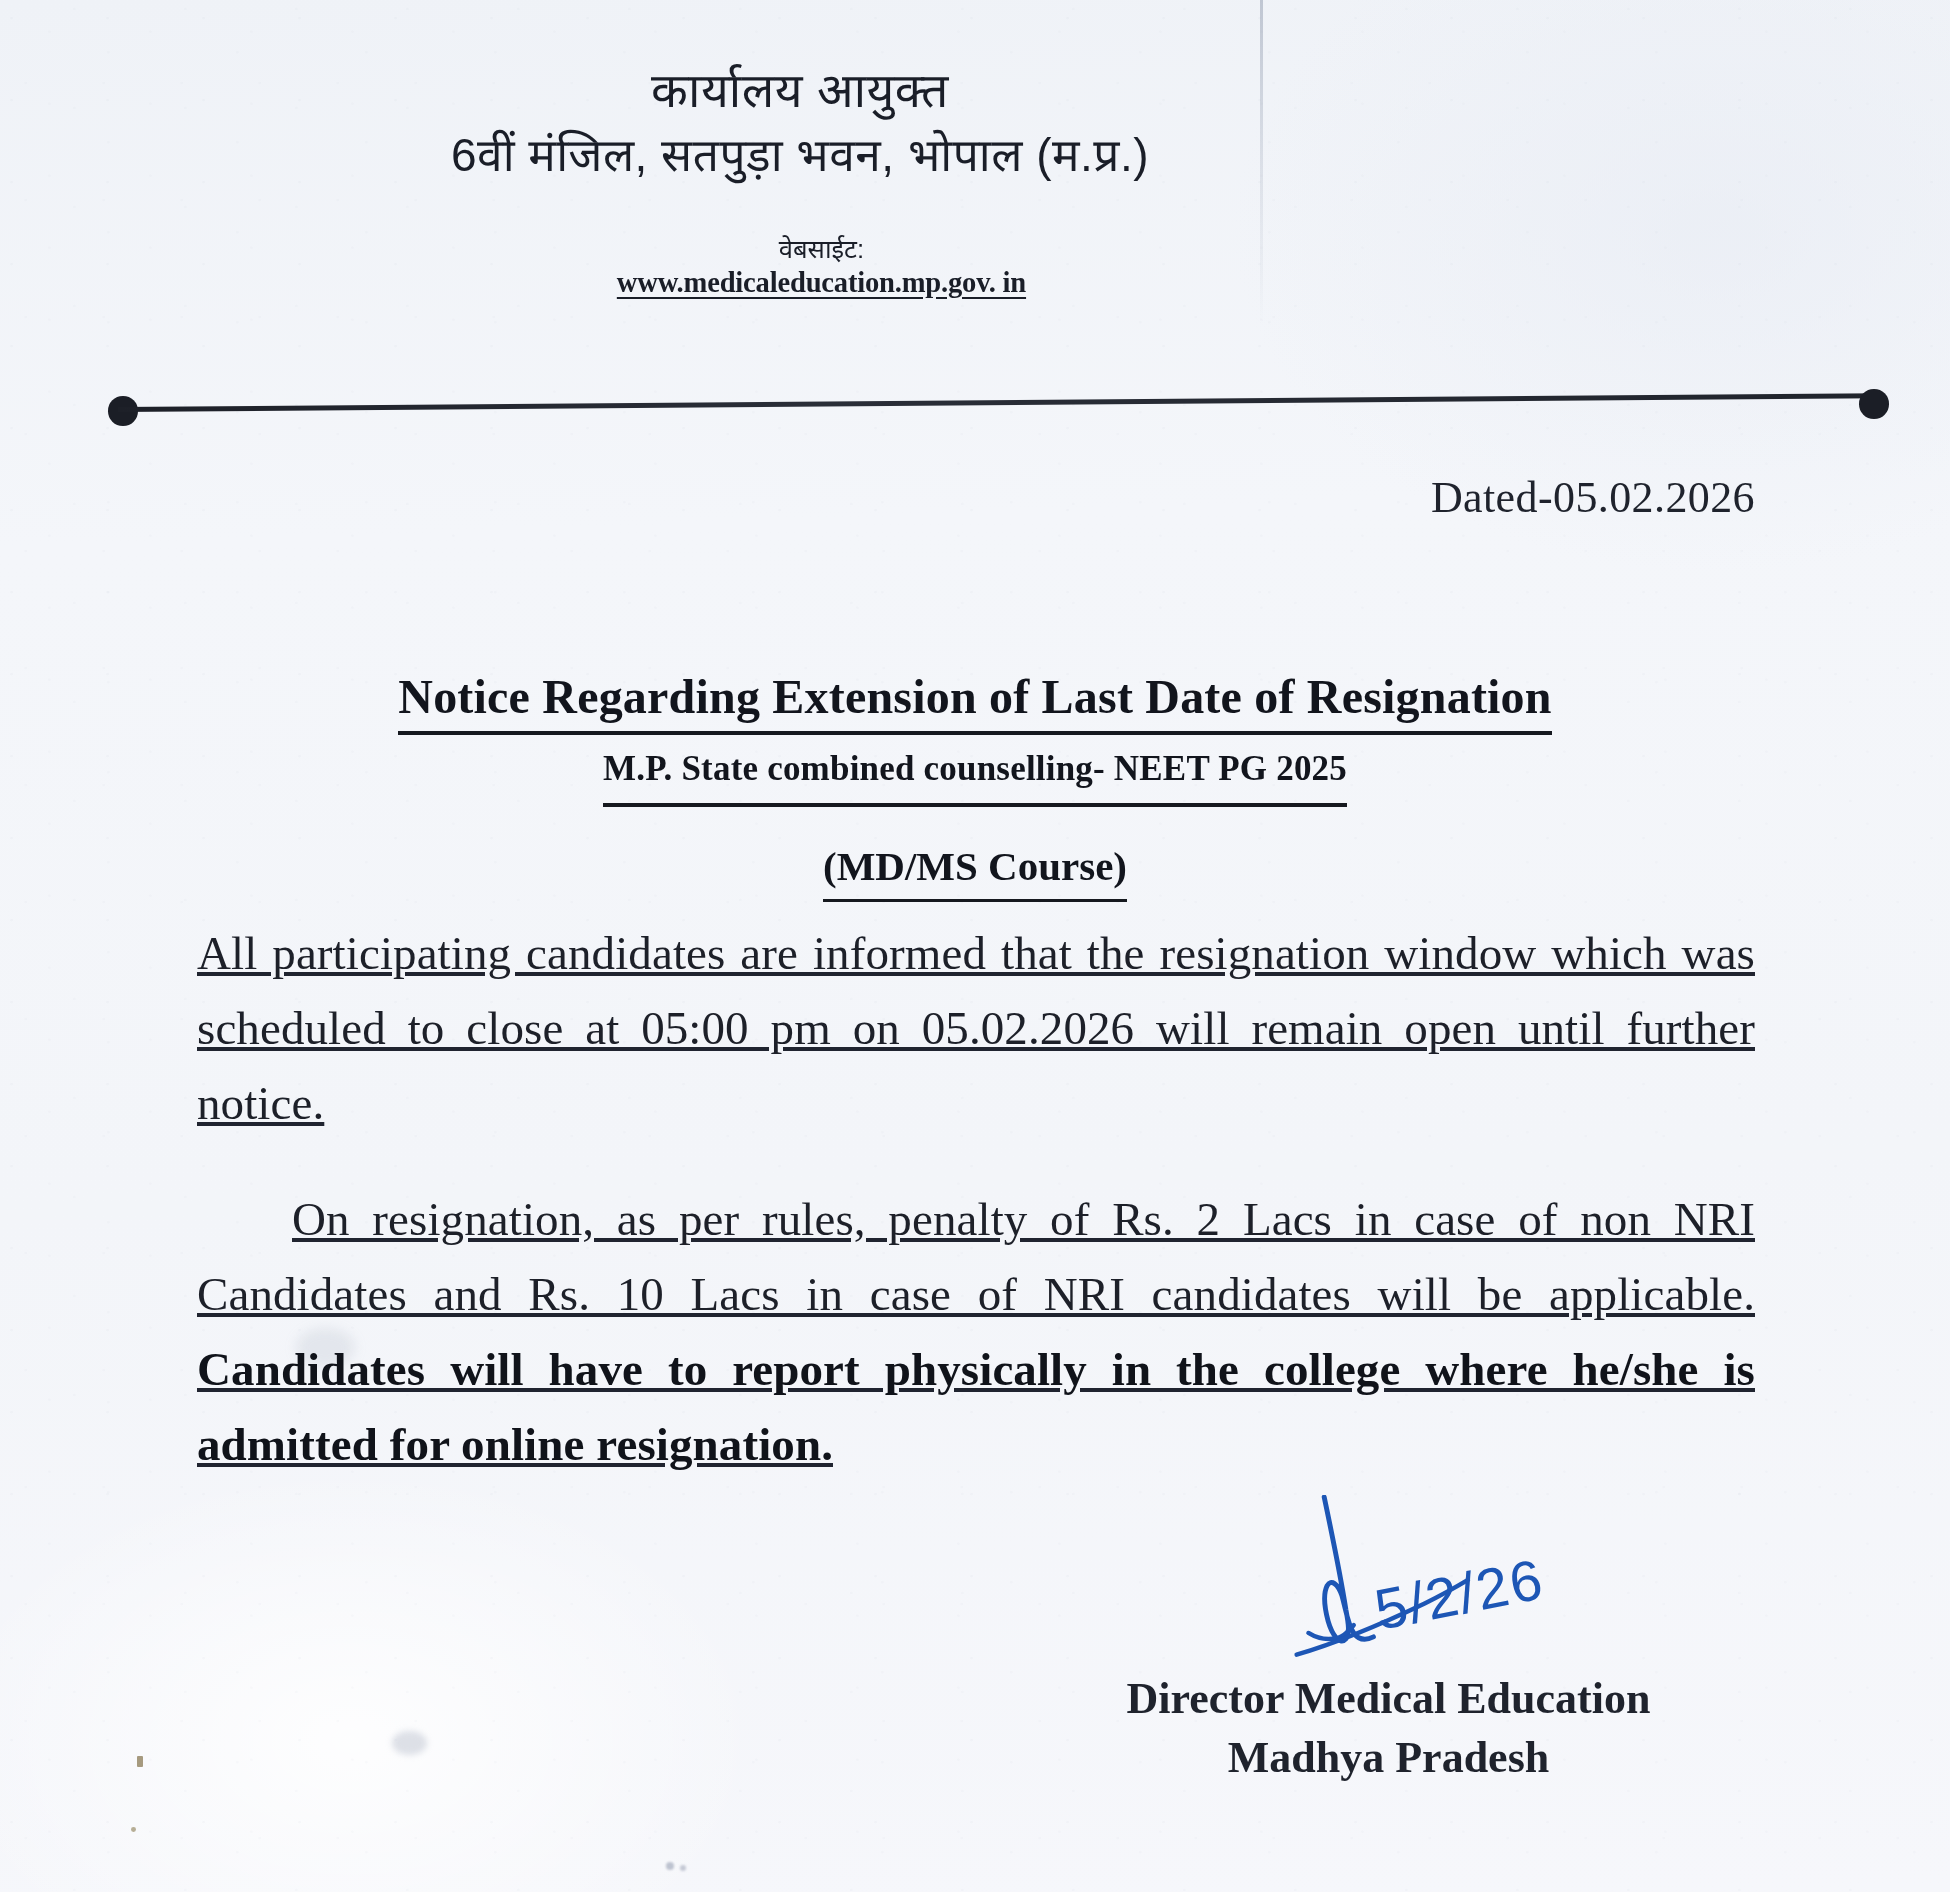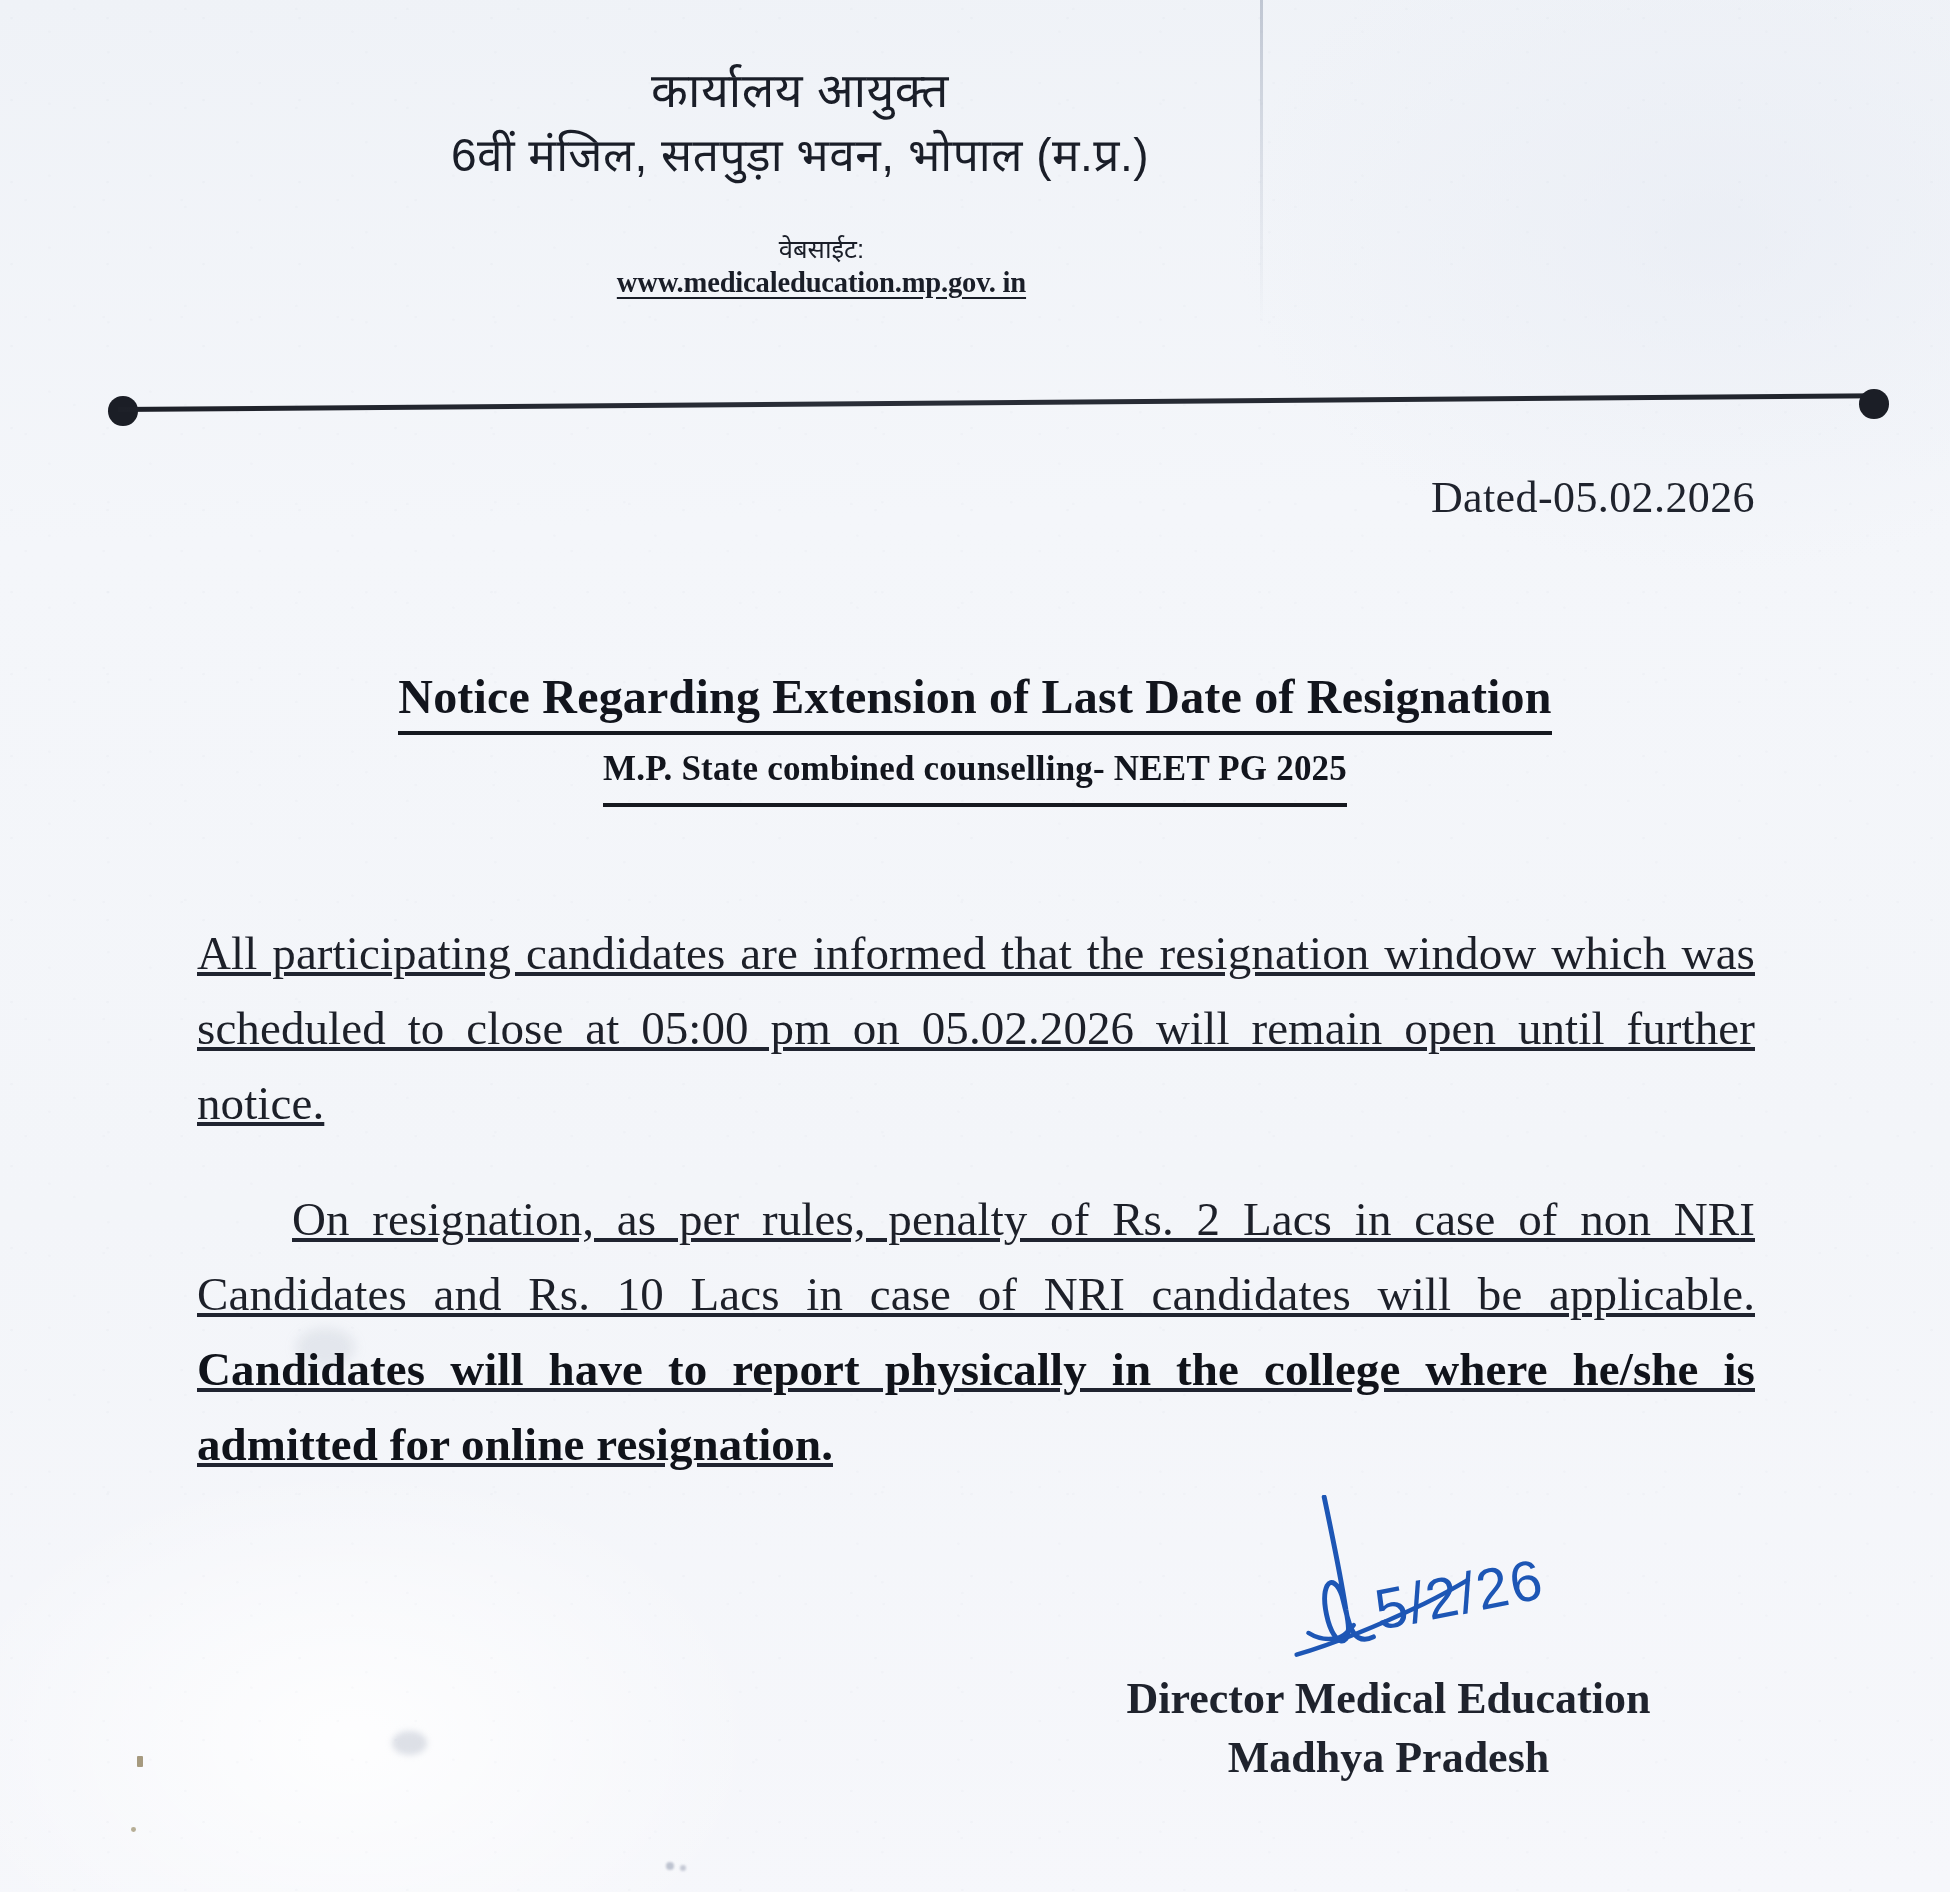--- a/index.html
+++ b/index.html
@@ -241,20 +241,23 @@
 
   <div id="dated">Dated-05.02.2026</div>
 
   <div id="title-block">
     <div class="title-line title-1">
       <span class="ul-inner">Notice Regarding Extension of Last Date of Resignation</span>
     </div>
     <div class="title-line title-2">
       <span class="ul-inner">M.P. State combined counselling- NEET PG 2025</span>
     </div>
+    <div class="title-line title-3">
+      <span class="ul-inner">(MD/MS Course)</span>
+    </div>
   </div>
 
   <div id="body-block">
     <p class="para">All participating candidates are informed that the resignation window which was scheduled to close at 05:00 pm on 05.02.2026 will remain open until further notice.</p>
     <p class="para indent"><span>On resignation, as per rules, penalty of Rs. 2 Lacs in case of non NRI Candidates and Rs. 10 Lacs in case of NRI candidates will be applicable. </span><b>Candidates will have to report physically in the college where he/she is admitted for online resignation.</b></p>
   </div>
 
   <svg id="signature" viewBox="0 0 330 210" xmlns="http://www.w3.org/2000/svg">
     <g fill="none" stroke="#1d56b5" stroke-linecap="round" stroke-linejoin="round">
       <path d="M54 2 C 62 40, 70 78, 76 116 C 79 132, 80 140, 76 146 C 70 153, 62 142, 58 128 C 54 113, 53 100, 57 92 C 61 85, 68 90, 72 102 C 76 116, 78 132, 84 140 C 89 147, 96 148, 104 144" stroke-width="5"></path>

